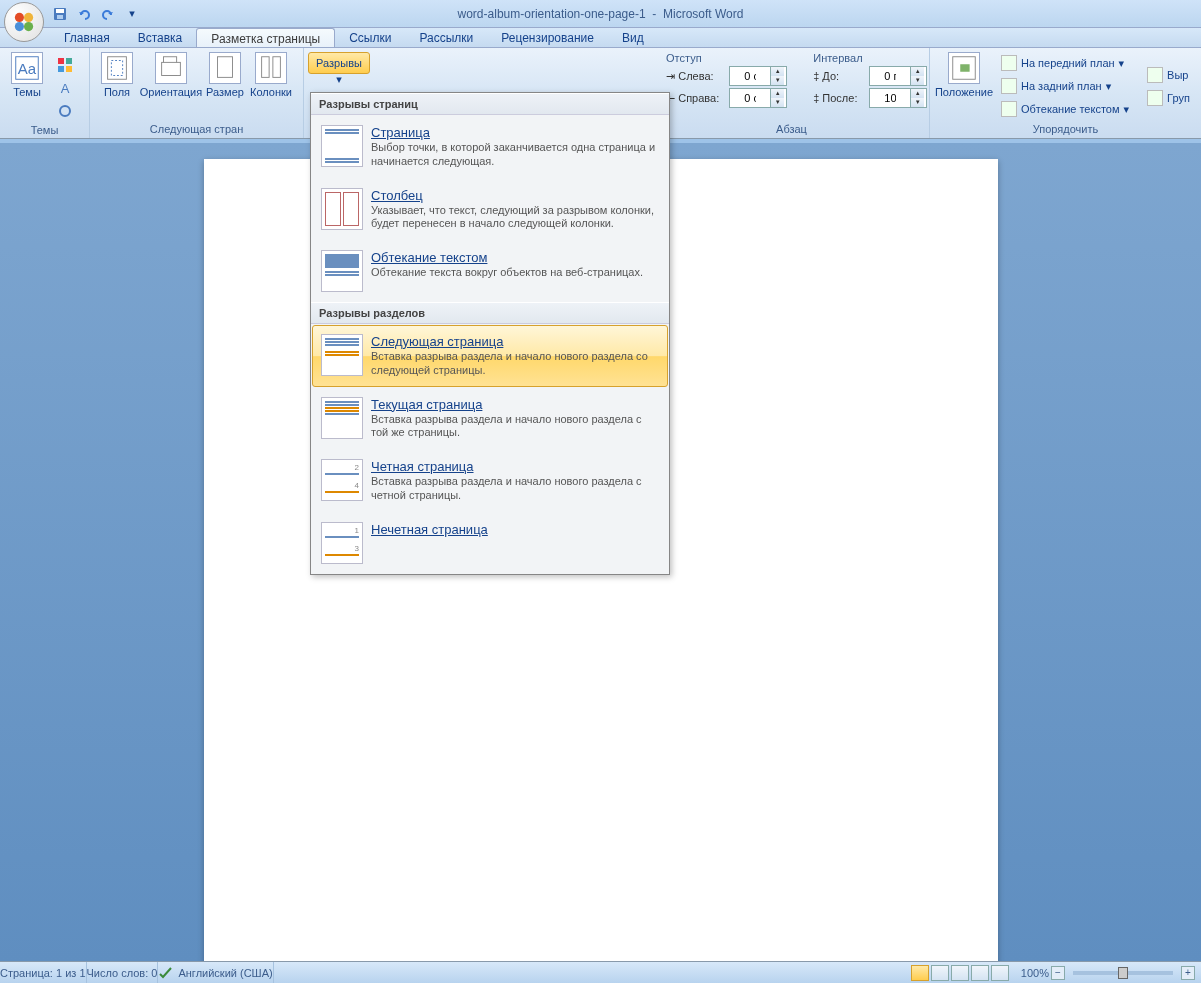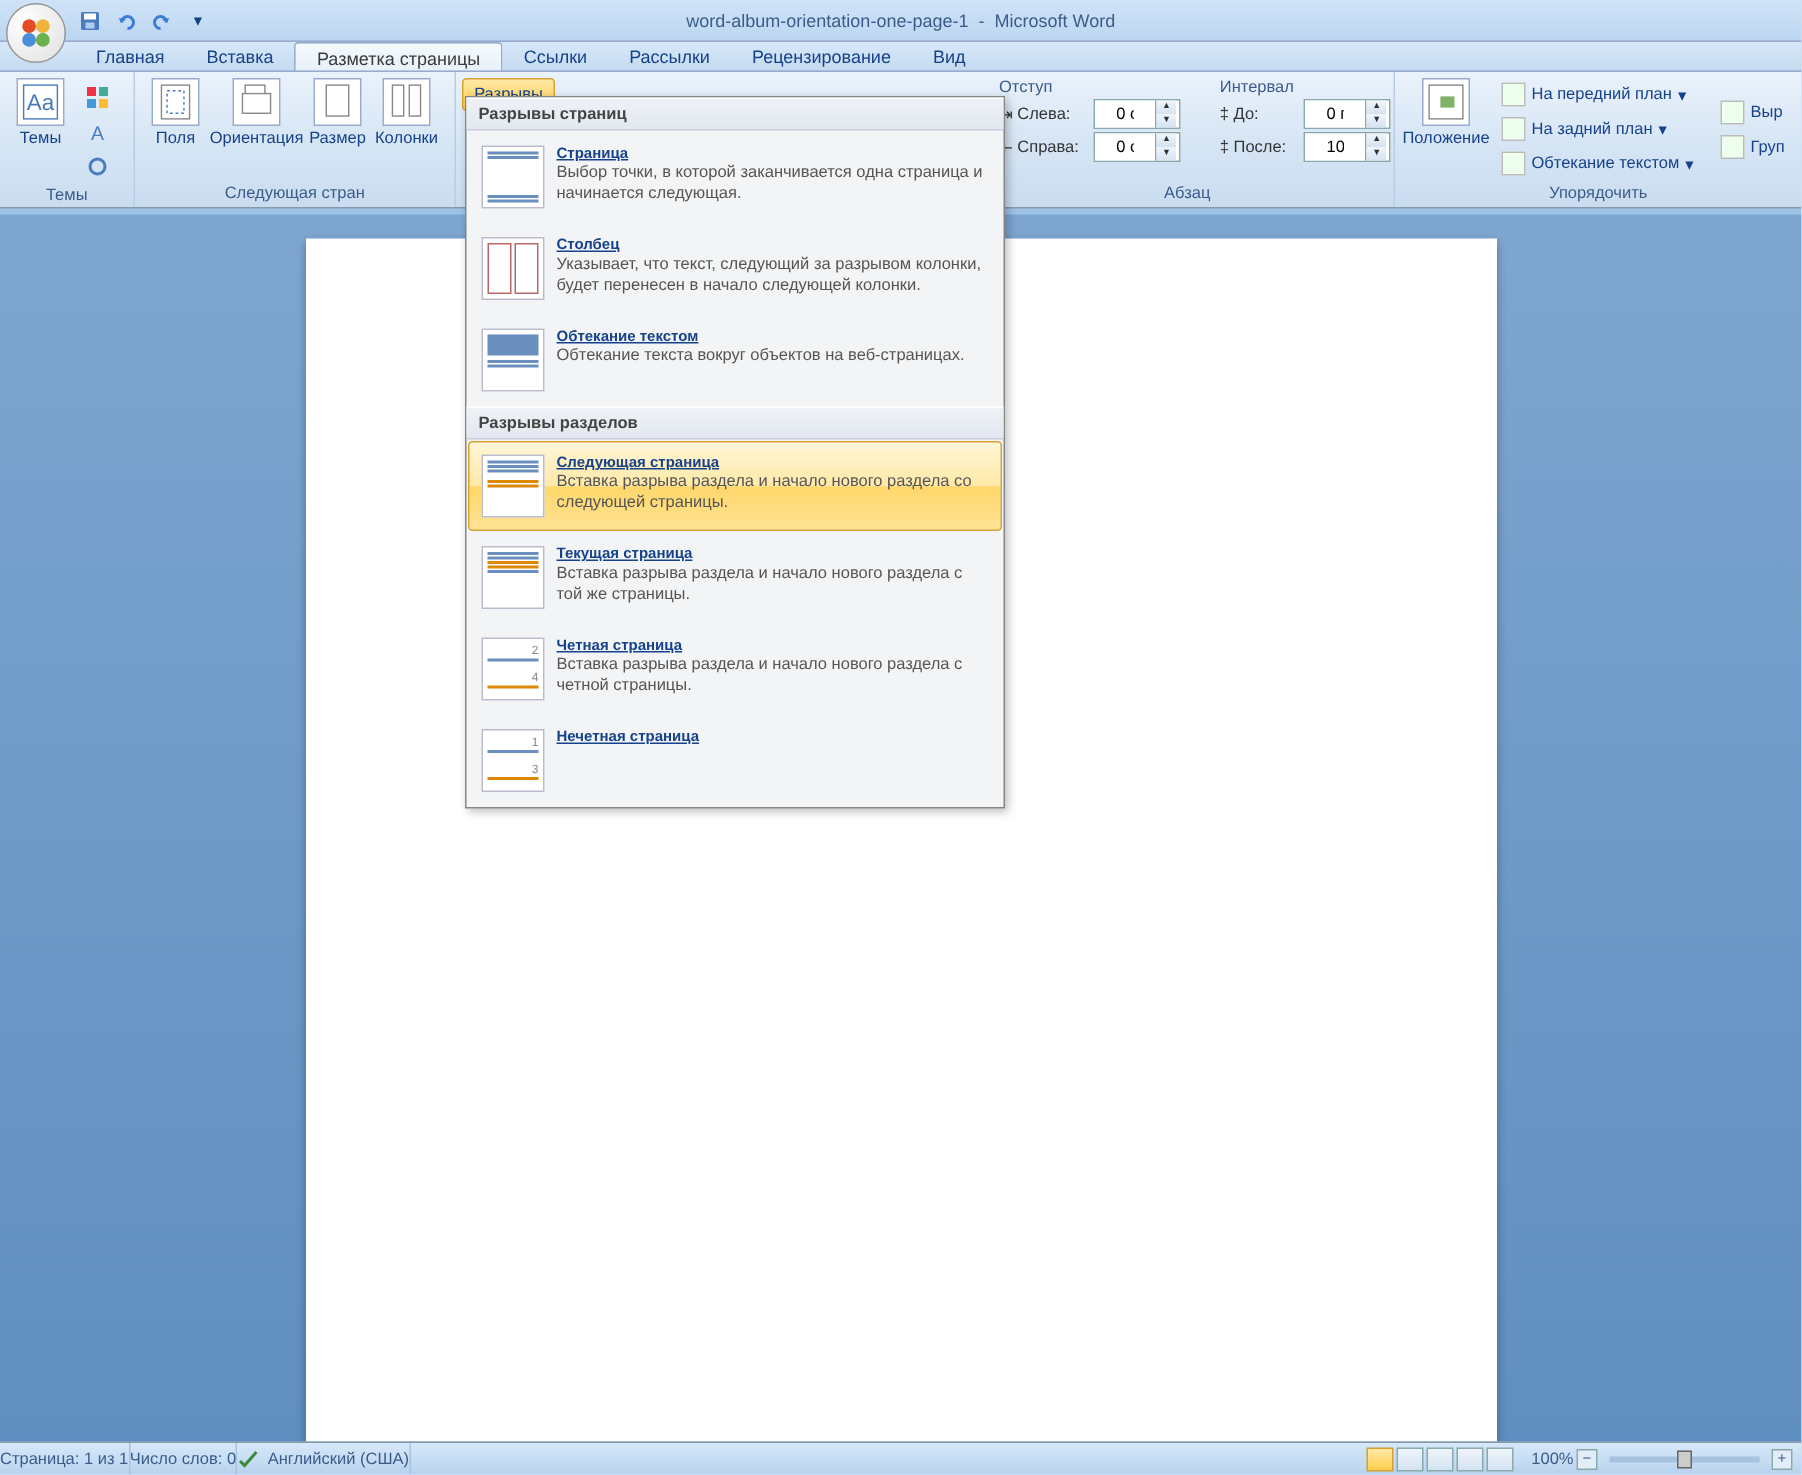--- a/index.html
+++ b/index.html
@@ -33,28 +33,28 @@
   .spin-row label { width:48px; }
   .spin-row label.w2 { width:44px; }
   .spin { width:58px; height:20px; border:1px solid #8aa; background:#fff; display:flex; position:relative; }
   .spin input { width:40px; border:none; font-size:11px; padding:0 14px; outline:none; }
   .spin-btns { width:14px; display:flex; flex-direction:column; border-left:1px solid #8aa; }
   .spin-btns span { flex:1; background:linear-gradient(#f0f5fb,#d4e3f2); font-size:6px; text-align:center; cursor:pointer; line-height:8px; }
   .grp-indent { padding:2px 8px; }
   .grp-header { font-size:11px; color:#3b5c8b; margin-bottom:2px; }
 
   
-  .dropdown { position:absolute; left:310px; top:64px; width:360px; background:#f2f4f6; border:1px solid #868686; box-shadow:2px 2px 6px rgba(0,0,0,.25); z-index:20; }
+  .dropdown { position:absolute; left:310px; top:92px; width:360px; background:#f2f4f6; border:1px solid #868686; box-shadow:2px 2px 6px rgba(0,0,0,.25); z-index:20; }
   .dd-section-h { background:linear-gradient(#eef2f7,#e2e8ef); padding:4px 8px; font-size:11px; color:#444; border-top:1px solid #fff; border-bottom:1px solid #ccd; font-weight:bold; }
   .dd-item { display:flex; padding:8px 8px; gap:8px; cursor:pointer; border:1px solid transparent; margin:1px; }
   .dd-item:hover, .dd-item.hovered { background:linear-gradient(#fff6d8,#ffe9a7 50%,#ffd86b 51%,#ffe294); border:1px solid #d6a12d; border-radius:3px; }
   .dd-icon { width:42px; height:42px; flex:none; background:#fff; border:1px solid #bbc; position:relative; display:flex; flex-direction:column; padding:3px; gap:1px; }
   .dd-icon .ln { height:2px; background:#6a8fbf; }
   .dd-text { flex:1; }
-  .dd-title { font-weight:bold; color:#15428b; font-size:10px; text-decoration:underline; }
+  .dd-title { font-weight:normal; color:#15428b; font-size:13px; text-decoration:underline; }
   .dd-desc { color:#555; font-size:11px; line-height:1.25; margin-top:1px; }
 
   
   .doc-area { position:absolute; top:143px; left:0; right:0; bottom:22px; background:linear-gradient(#7ea6d0,#5f8ec0); display:flex; justify-content:center; overflow:hidden; }
   .page { width:794px; background:#fff; margin-top:16px; box-shadow:0 2px 6px rgba(0,0,0,.3); height:1100px; }
 
   
   .statusbar { position:absolute; left:0; right:0; bottom:0; height:22px; background:linear-gradient(#d7e8f9,#b8d3ee); border-top:1px solid #89a; display:flex; align-items:center; font-size:11px; color:#3b5c8b; }
   .status-cell { padding:0 0; border-right:1px solid #a6c2df; height:100%; display:flex; align-items:center; gap:4px; }
   .status-right { margin-left:auto; display:flex; align-items:center; gap:2px; padding-right:6px; }

